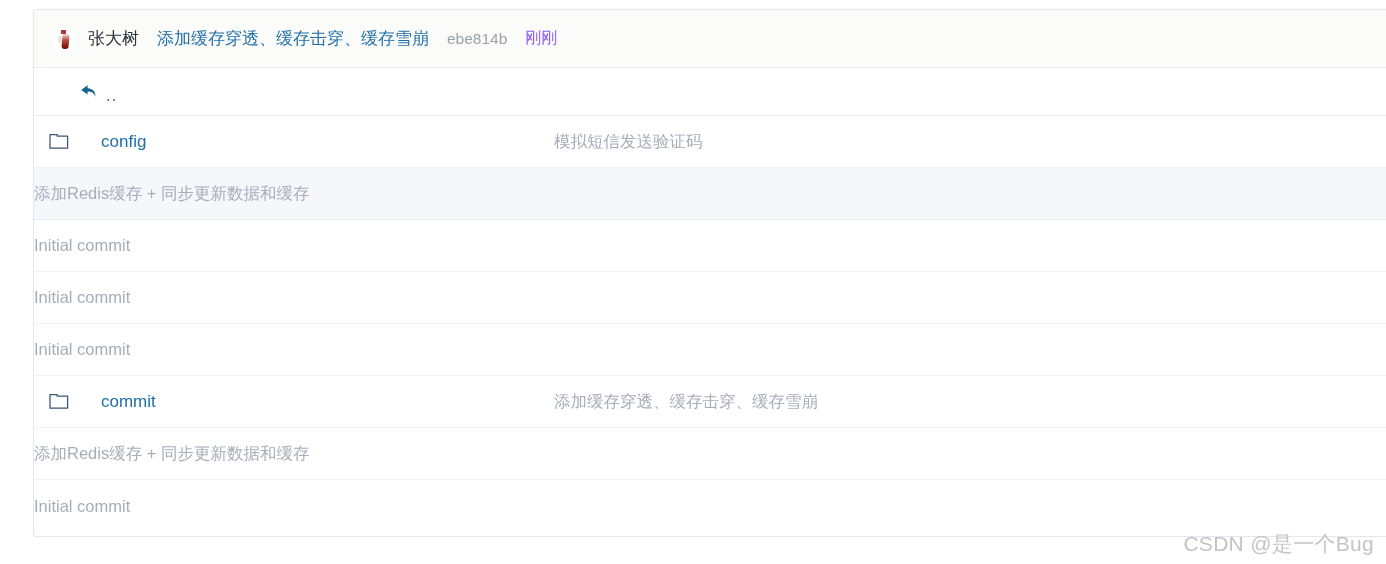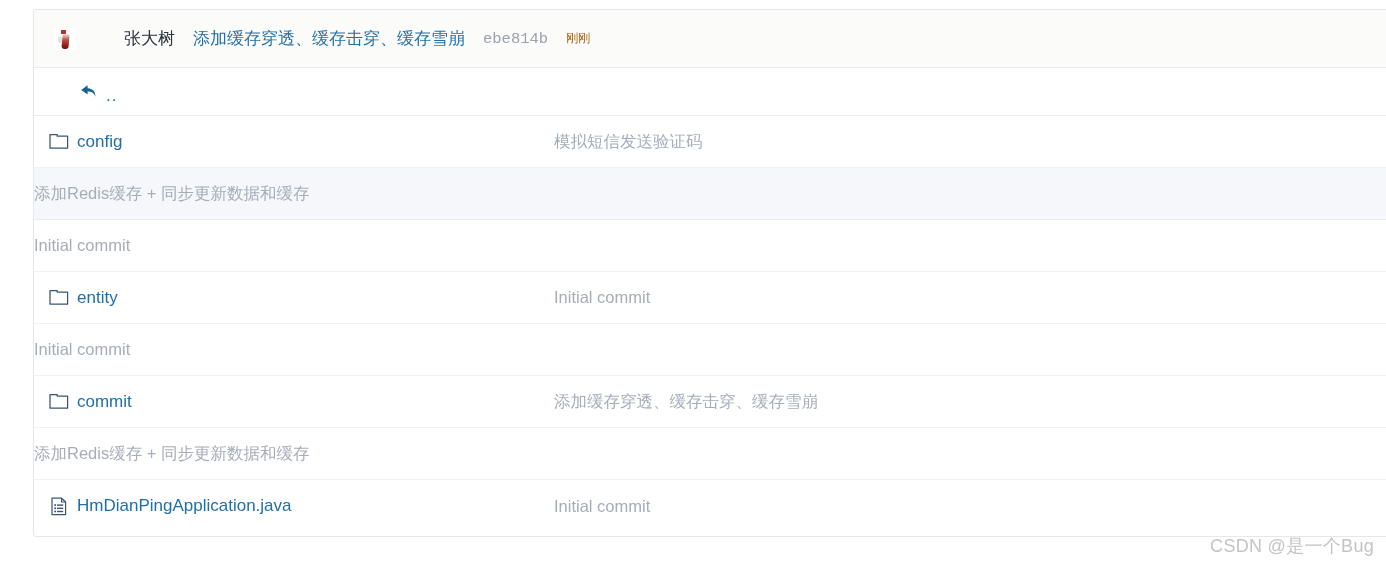--- a/index.html
+++ b/index.html
@@ -70,41 +70,39 @@
     width: 4px; height: 7px;
     background: #e9e3de;
     border-radius: 2px;
   }
 
   .commit-author {
     font-size: 17px;
     color: #2b333c;
     margin-right: 18px;
     white-space: nowrap;
-    margin-left: 36px;
   }
   .commit-msg-link {
     font-size: 17px;
     color: #1f6fa8;
     margin-right: 18px;
     white-space: nowrap;
     cursor: pointer;
     text-decoration: none;
   }
   .commit-sha {
     font-size: 15.5px;
     color: #9aa2ac;
     margin-right: 18px;
     white-space: nowrap;
     cursor: pointer;
-    font-family: Liberation Mono, monospace;
   }
   .commit-time {
-    font-size: 12px;
-    color: #a16207;
+    font-size: 16px;
+    color: #8b5cf6;
     white-space: nowrap;
   }
 
   
   .up-row {
     height: 48px;
     display: flex;
     align-items: center;
     padding-left: 46px;
     box-sizing: border-box;
@@ -139,20 +137,21 @@
   }
   .file-row:last-child { border-bottom: none; }
 
   .cell-name {
     width: 520px;
     flex: 0 0 520px;
     display: flex;
     align-items: center;
     padding-left: 13px;
     box-sizing: border-box;
+    gap: 24px;
   }
   .icon-box {
     width: 24px;
     flex: 0 0 24px;
     display: flex;
     align-items: center;
     justify-content: center;
     margin-right: 6px;
   }
   .icon-box svg { display: block; }
@@ -170,21 +169,21 @@
     overflow: hidden;
     text-overflow: ellipsis;
     padding-right: 16px;
   }
 
   
   .watermark {
     position: absolute;
     right: 12px;
     bottom: 6px;
-    font-size: 18px;
+    font-size: 21px;
     color: #c4c4c4;
     white-space: nowrap;
     letter-spacing: 0.3px;
   }
 </style>
 </head>
 <body>
 
 <div class="repo-panel">
 
@@ -221,61 +220,38 @@
         </div>
         <div class="cell-commit">模拟短信发送验证码</div>
       </div>
       <div class="file-row alt">
         <div class="cell-commit">添加Redis缓存 + 同步更新数据和缓存</div>
       </div>
       <div class="file-row">
         <div class="cell-commit">Initial commit</div>
       </div>
       <div class="file-row">
-        <div class="cell-name">
-          <span class="icon-box">
-            <svg width="20" height="17" viewBox="0 0 20 17" aria-hidden="true">
-              <path d="M1 3.2 L1 15.2 L18.6 15.2 L18.6 3.2 L8.2 3.2 L8.2 1.6 L1 1.6 Z" fill="none" stroke="#3a5472" stroke-width="1.25" stroke-linejoin="round"></path>
-            </svg>
-          </span>
-          <span class="entry-name">entity</span>
-        </div>
         <div class="cell-commit">Initial commit</div>
       </div>
       <div class="file-row">
         <div class="cell-commit">Initial commit</div>
       </div>
       <div class="file-row">
         <div class="cell-name">
           <span class="icon-box">
             <svg width="20" height="17" viewBox="0 0 20 17" aria-hidden="true">
               <path d="M1 3.2 L1 15.2 L18.6 15.2 L18.6 3.2 L8.2 3.2 L8.2 1.6 L1 1.6 Z" fill="none" stroke="#3a5472" stroke-width="1.25" stroke-linejoin="round"></path>
             </svg>
           </span>
           <span class="entry-name">commit</span>
         </div>
         <div class="cell-commit">添加缓存穿透、缓存击穿、缓存雪崩</div>
       </div>
       <div class="file-row">
         <div class="cell-commit">添加Redis缓存 + 同步更新数据和缓存</div>
       </div>
       <div class="file-row">
-        <div class="cell-name">
-          <span class="icon-box">
-            <svg width="18" height="19" viewBox="0 0 18 19" aria-hidden="true">
-              <path d="M2 1.2 L11.6 1.2 L15.6 5.0 L15.6 17.6 L2 17.6 Z" fill="#ffffff" stroke="#3a5472" stroke-width="1.2" stroke-linejoin="round"></path>
-              <path d="M11.6 1.2 L11.6 5.0 L15.6 5.0" fill="none" stroke="#3a5472" stroke-width="1.1"></path>
-              <rect x="4.3" y="7.2" width="1.7" height="1.7" fill="#3a5472"></rect>
-              <rect x="7.0" y="7.4" width="6.2" height="1.4" fill="#3a5472"></rect>
-              <rect x="4.3" y="10.4" width="1.7" height="1.7" fill="#3a5472"></rect>
-              <rect x="7.0" y="10.6" width="6.2" height="1.4" fill="#3a5472"></rect>
-              <rect x="4.3" y="13.6" width="1.7" height="1.7" fill="#3a5472"></rect>
-              <rect x="7.0" y="13.8" width="6.2" height="1.4" fill="#3a5472"></rect>
-            </svg>
-          </span>
-          <span class="entry-name">HmDianPingApplication.java</span>
-        </div>
         <div class="cell-commit">Initial commit</div>
       </div>
     </div>
 </div>
 
 <div class="watermark">CSDN @是一个Bug</div>
 
 </body></html>

